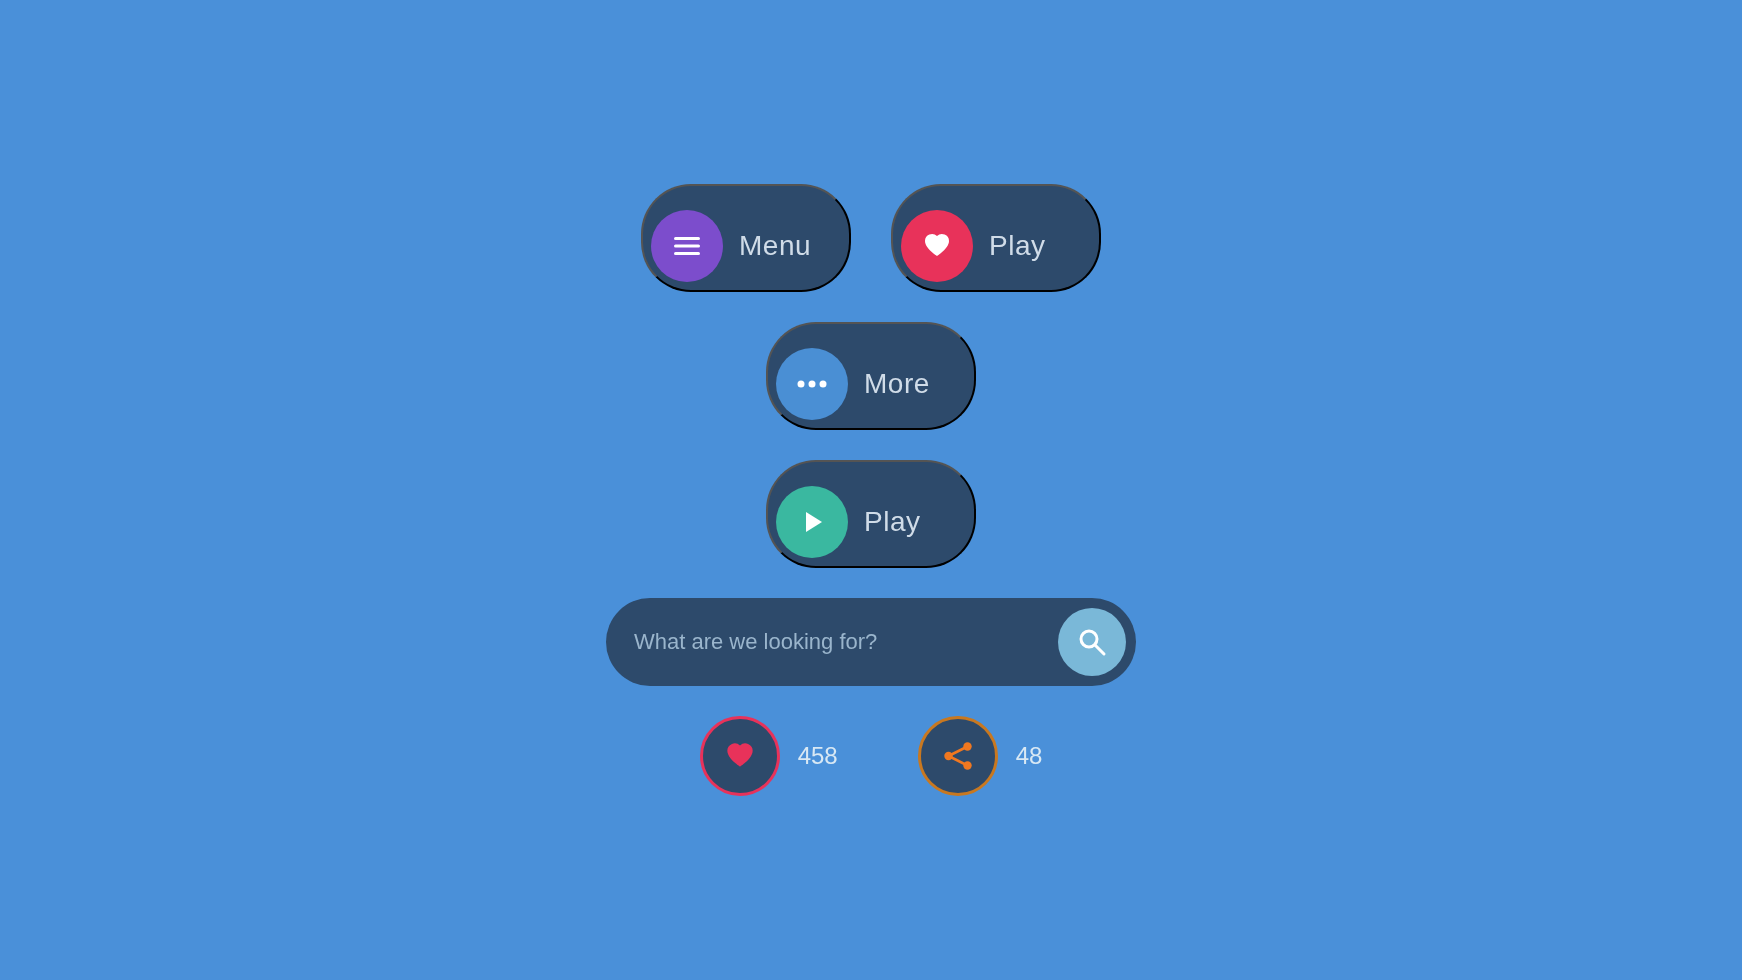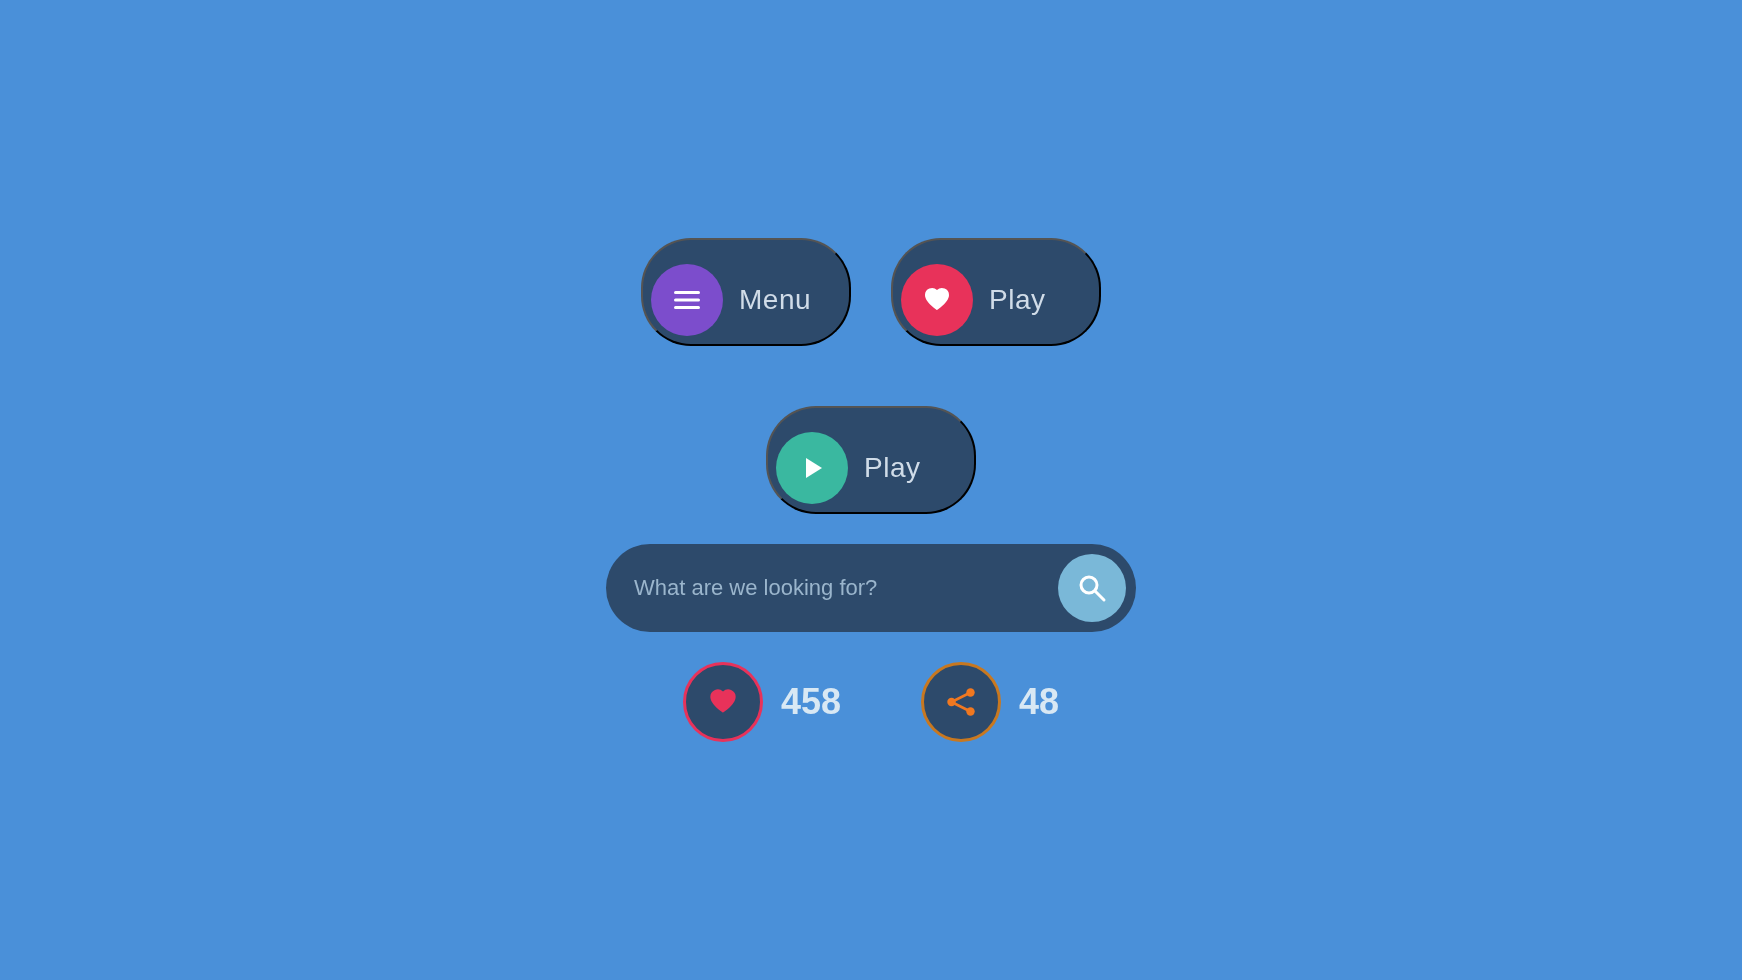--- a/index.html
+++ b/index.html
@@ -144,22 +144,22 @@
       border: 3px solid #c87820;
     }
 
     .counter-circle svg {
       width: 38px;
       height: 38px;
     }
 
     .counter-value {
       color: #d8e8f4;
-      font-size: 36px;
-      font-weight: 700;
+      font-size: 24px;
+      font-weight: 400;
     }
 
     
     .ic-add-outline {
       background-color: rgba(90, 160, 210, 0.25);
       border: 3px solid #6ab4d8;
     }
   </style>
 </head>
 <body>
@@ -185,20 +185,30 @@
           <path d="M18 28s-12-7.5-12-15a7 7 0 0 1 12-4.9A7 7 0 0 1 30 13c0 7.5-12 15-12 15z" fill="white"></path>
         </svg>
       </div>
       <span class="btn-label">Play</span>
     </button>
 
   </div>
 
   <div class="button-row">
 
+    <button class="pill-button">
+      <div class="icon-circle ic-blue">
+        <svg viewBox="0 0 36 36" fill="none">
+          <circle cx="7" cy="18" r="3.5" fill="white"></circle>
+          <circle cx="18" cy="18" r="3.5" fill="white"></circle>
+          <circle cx="29" cy="18" r="3.5" fill="white"></circle>
+        </svg>
+      </div>
+      <span class="btn-label">More</span>
+    </button>
 
 
   </div>
 
   <div class="button-row">
 
 
     <button class="pill-button">
       <div class="icon-circle ic-teal">
         <svg viewBox="0 0 36 36" fill="none">

